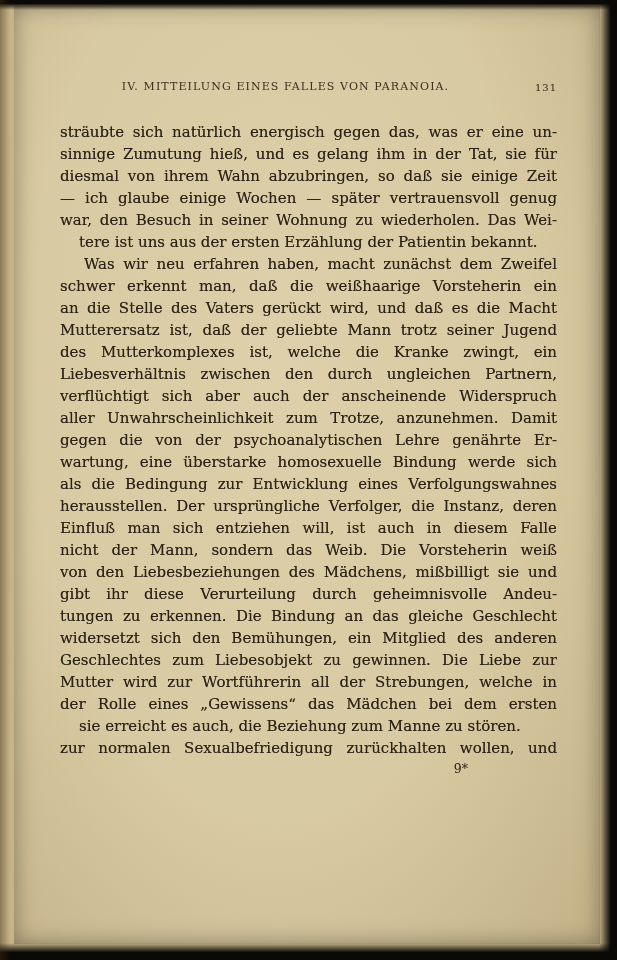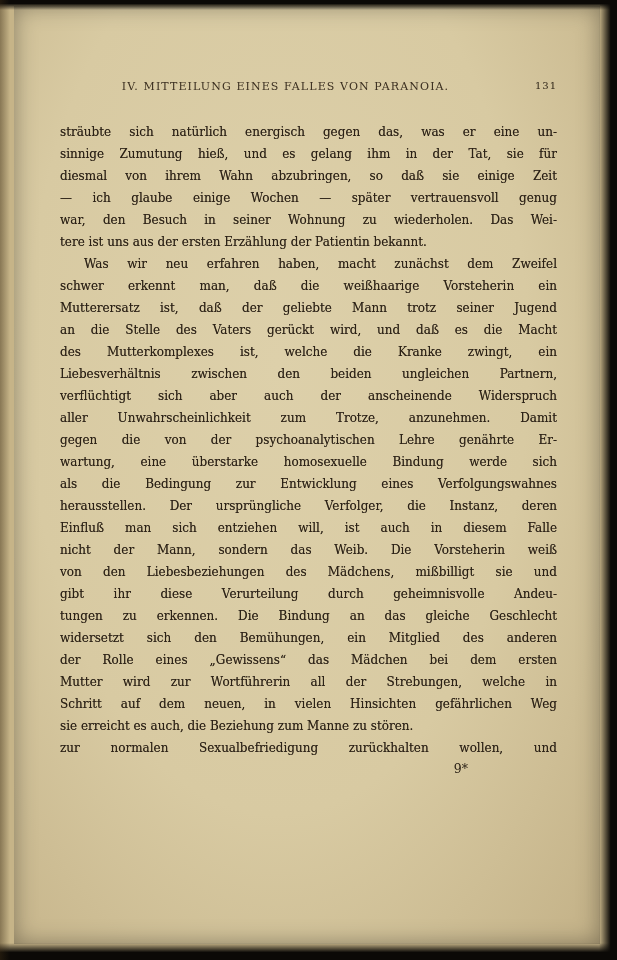--- a/index.html
+++ b/index.html
@@ -25,51 +25,51 @@
   }
   .edge{position:absolute;z-index:3;pointer-events:none;}
   .edge-top{left:0;top:0;right:0;height:10px;background:linear-gradient(to bottom, var(--edge) 35%, rgba(11,9,6,0) 100%);}
   .edge-right{top:0;right:0;bottom:0;width:18px;background:linear-gradient(to left, var(--edge) 35%, rgba(11,9,6,0) 100%);}
   .edge-bottom{left:0;right:0;bottom:0;height:17px;background:linear-gradient(to top, var(--edge) 45%, rgba(11,9,6,0) 100%);}
   .edge-left{left:0;top:0;bottom:0;width:10px;background:linear-gradient(to right, rgba(60,45,22,.45), rgba(60,45,22,0));}
 
   .page-header{
     margin:74px 43px 0 46px;
     display:flex;
-    align-items:flex-start;
+    align-items:flex-end;
     color:var(--ink);
   }
   .running-title{
     flex:1;
     text-align:center;
     font-size:11px;
     letter-spacing:1.1px;
     white-space:nowrap;
     color:#3b2f20;
   }
   .page-number{
     width:46px;
     text-align:right;
     font-size:10px;
     letter-spacing:1px;
     color:#2f2518;
   }
   .text-body{
     margin:28px 43px 0 46px;
     color:var(--ink);
-    font-size:12px;
+    font-size:15px;
     line-height:22px;
   }
   .line{
     text-align:justify;
     text-align-last:justify;
     text-shadow:0 0 .4px rgba(43,33,22,.55);
   }
   .line.indent{text-indent:24px;}
-  .line.end{text-align-last:left;}
+  .line.end{text-align-last:left;margin-left:19px;}
   .page-footer{
     margin:2px 43px 0 46px;
     text-align:right;
     padding-right:89px;
     font-size:12.5px;
     color:var(--ink);
   }
 </style>
 </head>
 <body>
@@ -82,39 +82,39 @@
     </div>
     <div class="text-body" id="text-body">
         <div class="line">sträubte sich natürlich energisch gegen das, was er eine un-</div>
         <div class="line">sinnige Zumutung hieß, und es gelang ihm in der Tat, sie für</div>
         <div class="line">diesmal von ihrem Wahn abzubringen, so daß sie einige Zeit</div>
         <div class="line">— ich glaube einige Wochen — später vertrauensvoll genug</div>
         <div class="line">war, den Besuch in seiner Wohnung zu wiederholen. Das Wei-</div>
         <div class="line end">tere ist uns aus der ersten Erzählung der Patientin bekannt.</div>
         <div class="line indent">Was wir neu erfahren haben, macht zunächst dem Zweifel</div>
         <div class="line">schwer erkennt man, daß die weißhaarige Vorsteherin ein</div>
+        <div class="line">an die Stelle des Vaters gerückt wird, und daß es die Macht</div>
         <div class="line">Mutterersatz ist, daß der geliebte Mann trotz seiner Jugend</div>
-        <div class="line">an die Stelle des Vaters gerückt wird, und daß es die Macht</div>
         <div class="line">des Mutterkomplexes ist, welche die Kranke zwingt, ein</div>
-        <div class="line">Liebesverhältnis zwischen den beiden ungleichen Partnern,</div>
+        <div class="line">Liebesverhältnis zwischen den durch ungleichen Partnern,</div>
         <div class="line">verflüchtigt sich aber auch der anscheinende Widerspruch</div>
         <div class="line">aller Unwahrscheinlichkeit zum Trotze, anzunehmen. Damit</div>
         <div class="line">gegen die von der psychoanalytischen Lehre genährte Er-</div>
         <div class="line">wartung, eine überstarke homosexuelle Bindung werde sich</div>
         <div class="line">als die Bedingung zur Entwicklung eines Verfolgungswahnes</div>
         <div class="line">herausstellen. Der ursprüngliche Verfolger, die Instanz, deren</div>
         <div class="line">Einfluß man sich entziehen will, ist auch in diesem Falle</div>
         <div class="line">nicht der Mann, sondern das Weib. Die Vorsteherin weiß</div>
         <div class="line">von den Liebesbeziehungen des Mädchens, mißbilligt sie und</div>
         <div class="line">gibt ihr diese Verurteilung durch geheimnisvolle Andeu-</div>
         <div class="line">tungen zu erkennen. Die Bindung an das gleiche Geschlecht</div>
         <div class="line">widersetzt sich den Bemühungen, ein Mitglied des anderen</div>
+        <div class="line">Geschlechtes zum Liebesobjekt zu gewinnen. Die Liebe zur</div>
+        <div class="line">Mutter wird zur Wortführerin all der Strebungen, welche in</div>
         <div class="line">der Rolle eines „Gewissens“ das Mädchen bei dem ersten</div>
-        <div class="line">Mutter wird zur Wortführerin all der Strebungen, welche in</div>
-        <div class="line">Schritt auf dem neuen, in vielen Hinsichten gefährlichen Weg</div>
         <div class="line end">sie erreicht es auch, die Beziehung zum Manne zu stören.</div>
         <div class="line">zur normalen Sexualbefriedigung zurückhalten wollen, und</div>
       </div>
     <div class="page-footer">
       <span>9*</span>
     </div>
   </div>
   <div class="edge edge-top"></div>
   <div class="edge edge-right"></div>
   <div class="edge edge-bottom"></div>

